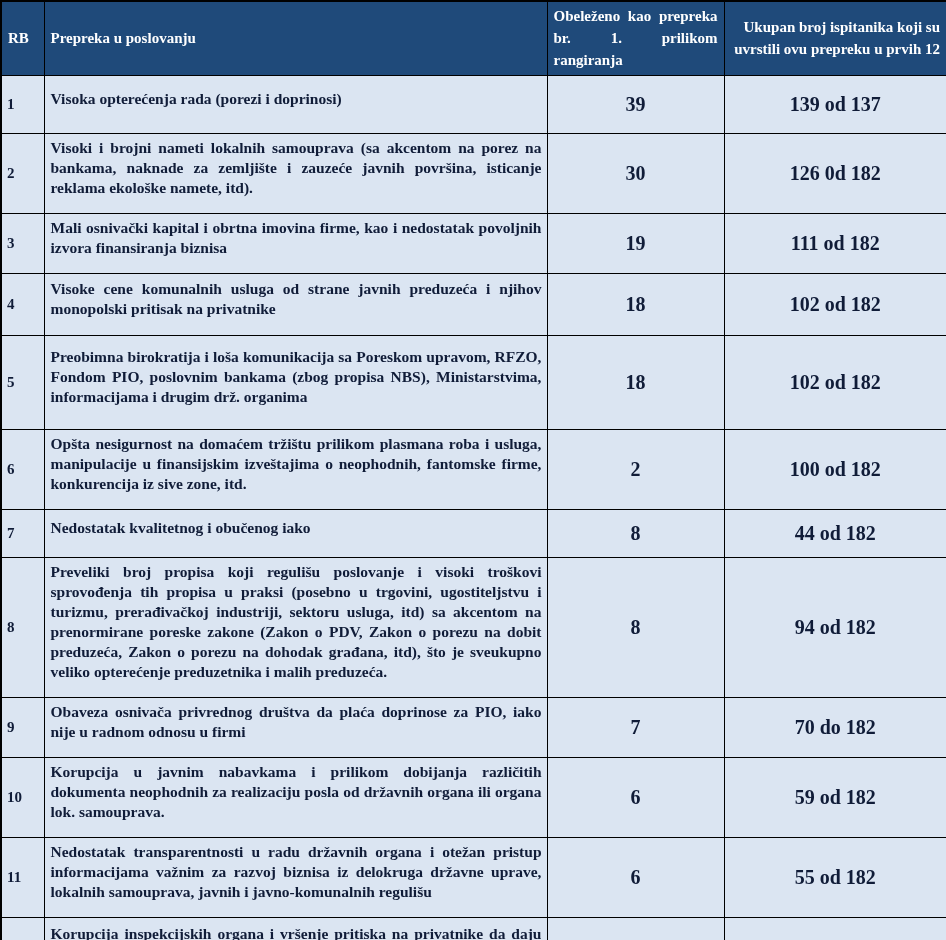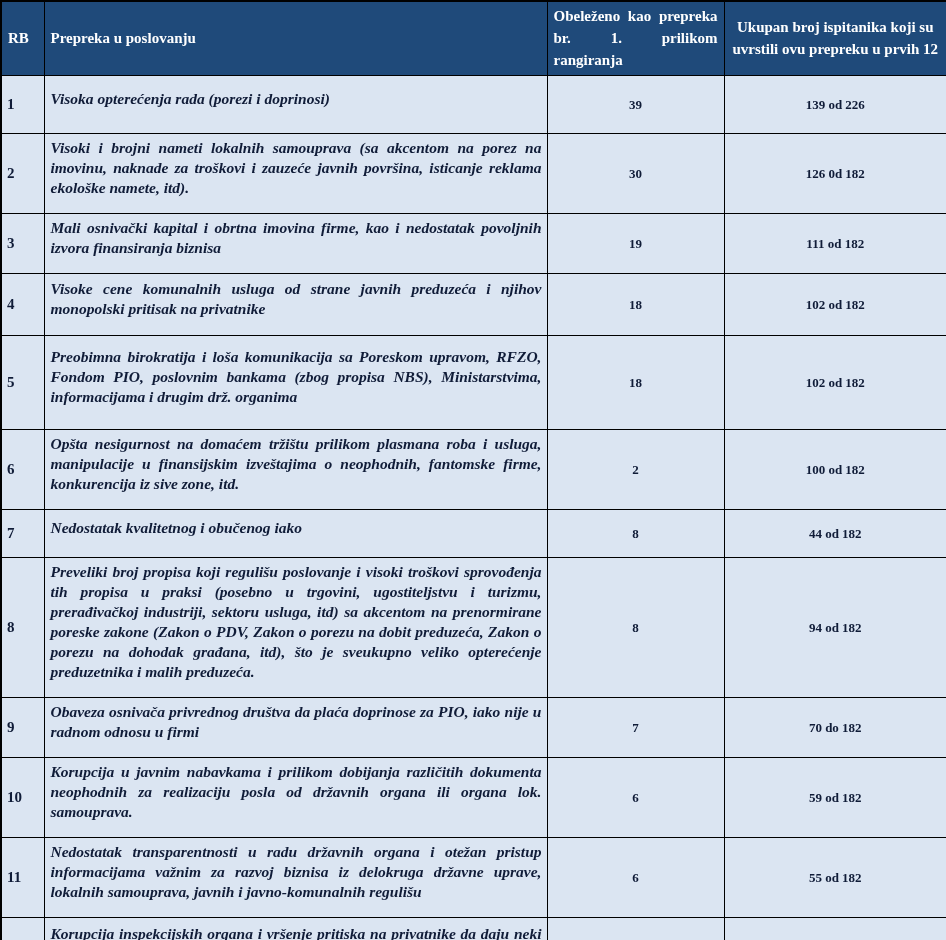--- a/index.html
+++ b/index.html
@@ -35,41 +35,40 @@
   th{
     background:var(--header-bg);
     color:var(--header-text);
     font-size:15px;
     text-align:left;
     padding:4px 6px;
     line-height:1.45;
   }
   th.h-rb{}
   th.h-ranked{text-align:justify;}
-  th.h-total{text-align:center;margin-top:19px;}
+  th.h-total{text-align:right;margin-top:19px;}
   tbody td{
     background:var(--body-bg);
     color:var(--body-text);
     font-size:15.5px;
   }
   td.c-rb{
     text-align:left;
     padding:2px 2px 2px 5px;
     font-size:15px;
   }
   td.c-obstacle{
     text-align:justify;
     padding:4px 5px 15px 6px;
     line-height:20px;
-    font-style:italic;
   }
   td.c-num{
     text-align:center;
     padding:2px 0;
-    font-size:13px;
+    font-size:20px;
   }
   
   tbody tr:nth-child(1){height:58px;}
   tbody tr:nth-child(2){height:80px;}
   tbody tr:nth-child(3){height:60px;}
   tbody tr:nth-child(4){height:62px;}
   tbody tr:nth-child(5){height:94px;}
   tbody tr:nth-child(6){height:78px;}
   tbody tr:nth-child(7){height:48px;}
   tbody tr:nth-child(8){height:136px;}
@@ -94,26 +93,26 @@
       <th class="h-obstacle">Prepreka u poslovanju</th>
       <th class="h-ranked">Obeleženo kao prepreka br. 1. prilikom rangiranja</th>
       <th class="h-total">Ukupan broj ispitanika koji su uvrstili ovu prepreku u prvih 12</th>
     </tr>
   </thead>
   <tbody>
   <tr>
     <td class="c-rb">1</td>
     <td class="c-obstacle">Visoka opterećenja rada (porezi i doprinosi)</td>
     <td class="c-num">39</td>
-    <td class="c-num">139 od 226</td>
+    <td class="c-num">139 od 137</td>
   </tr>
 
   <tr>
     <td class="c-rb">2</td>
-    <td class="c-obstacle">Visoki i brojni nameti lokalnih samouprava (sa akcentom na porez na imovinu, naknade za troškovi i zauzeće javnih površina, isticanje reklama ekološke namete, itd).</td>
+    <td class="c-obstacle">Visoki i brojni nameti lokalnih samouprava (sa akcentom na porez na bankama, naknade za zemljište i zauzeće javnih površina, isticanje reklama ekološke namete, itd).</td>
     <td class="c-num">30</td>
     <td class="c-num">126 0d 182</td>
   </tr>
 
   <tr>
     <td class="c-rb">3</td>
     <td class="c-obstacle">Mali osnivački kapital i obrtna imovina firme, kao i nedostatak povoljnih izvora finansiranja biznisa</td>
     <td class="c-num">19</td>
     <td class="c-num">111 od 182</td>
   </tr>

